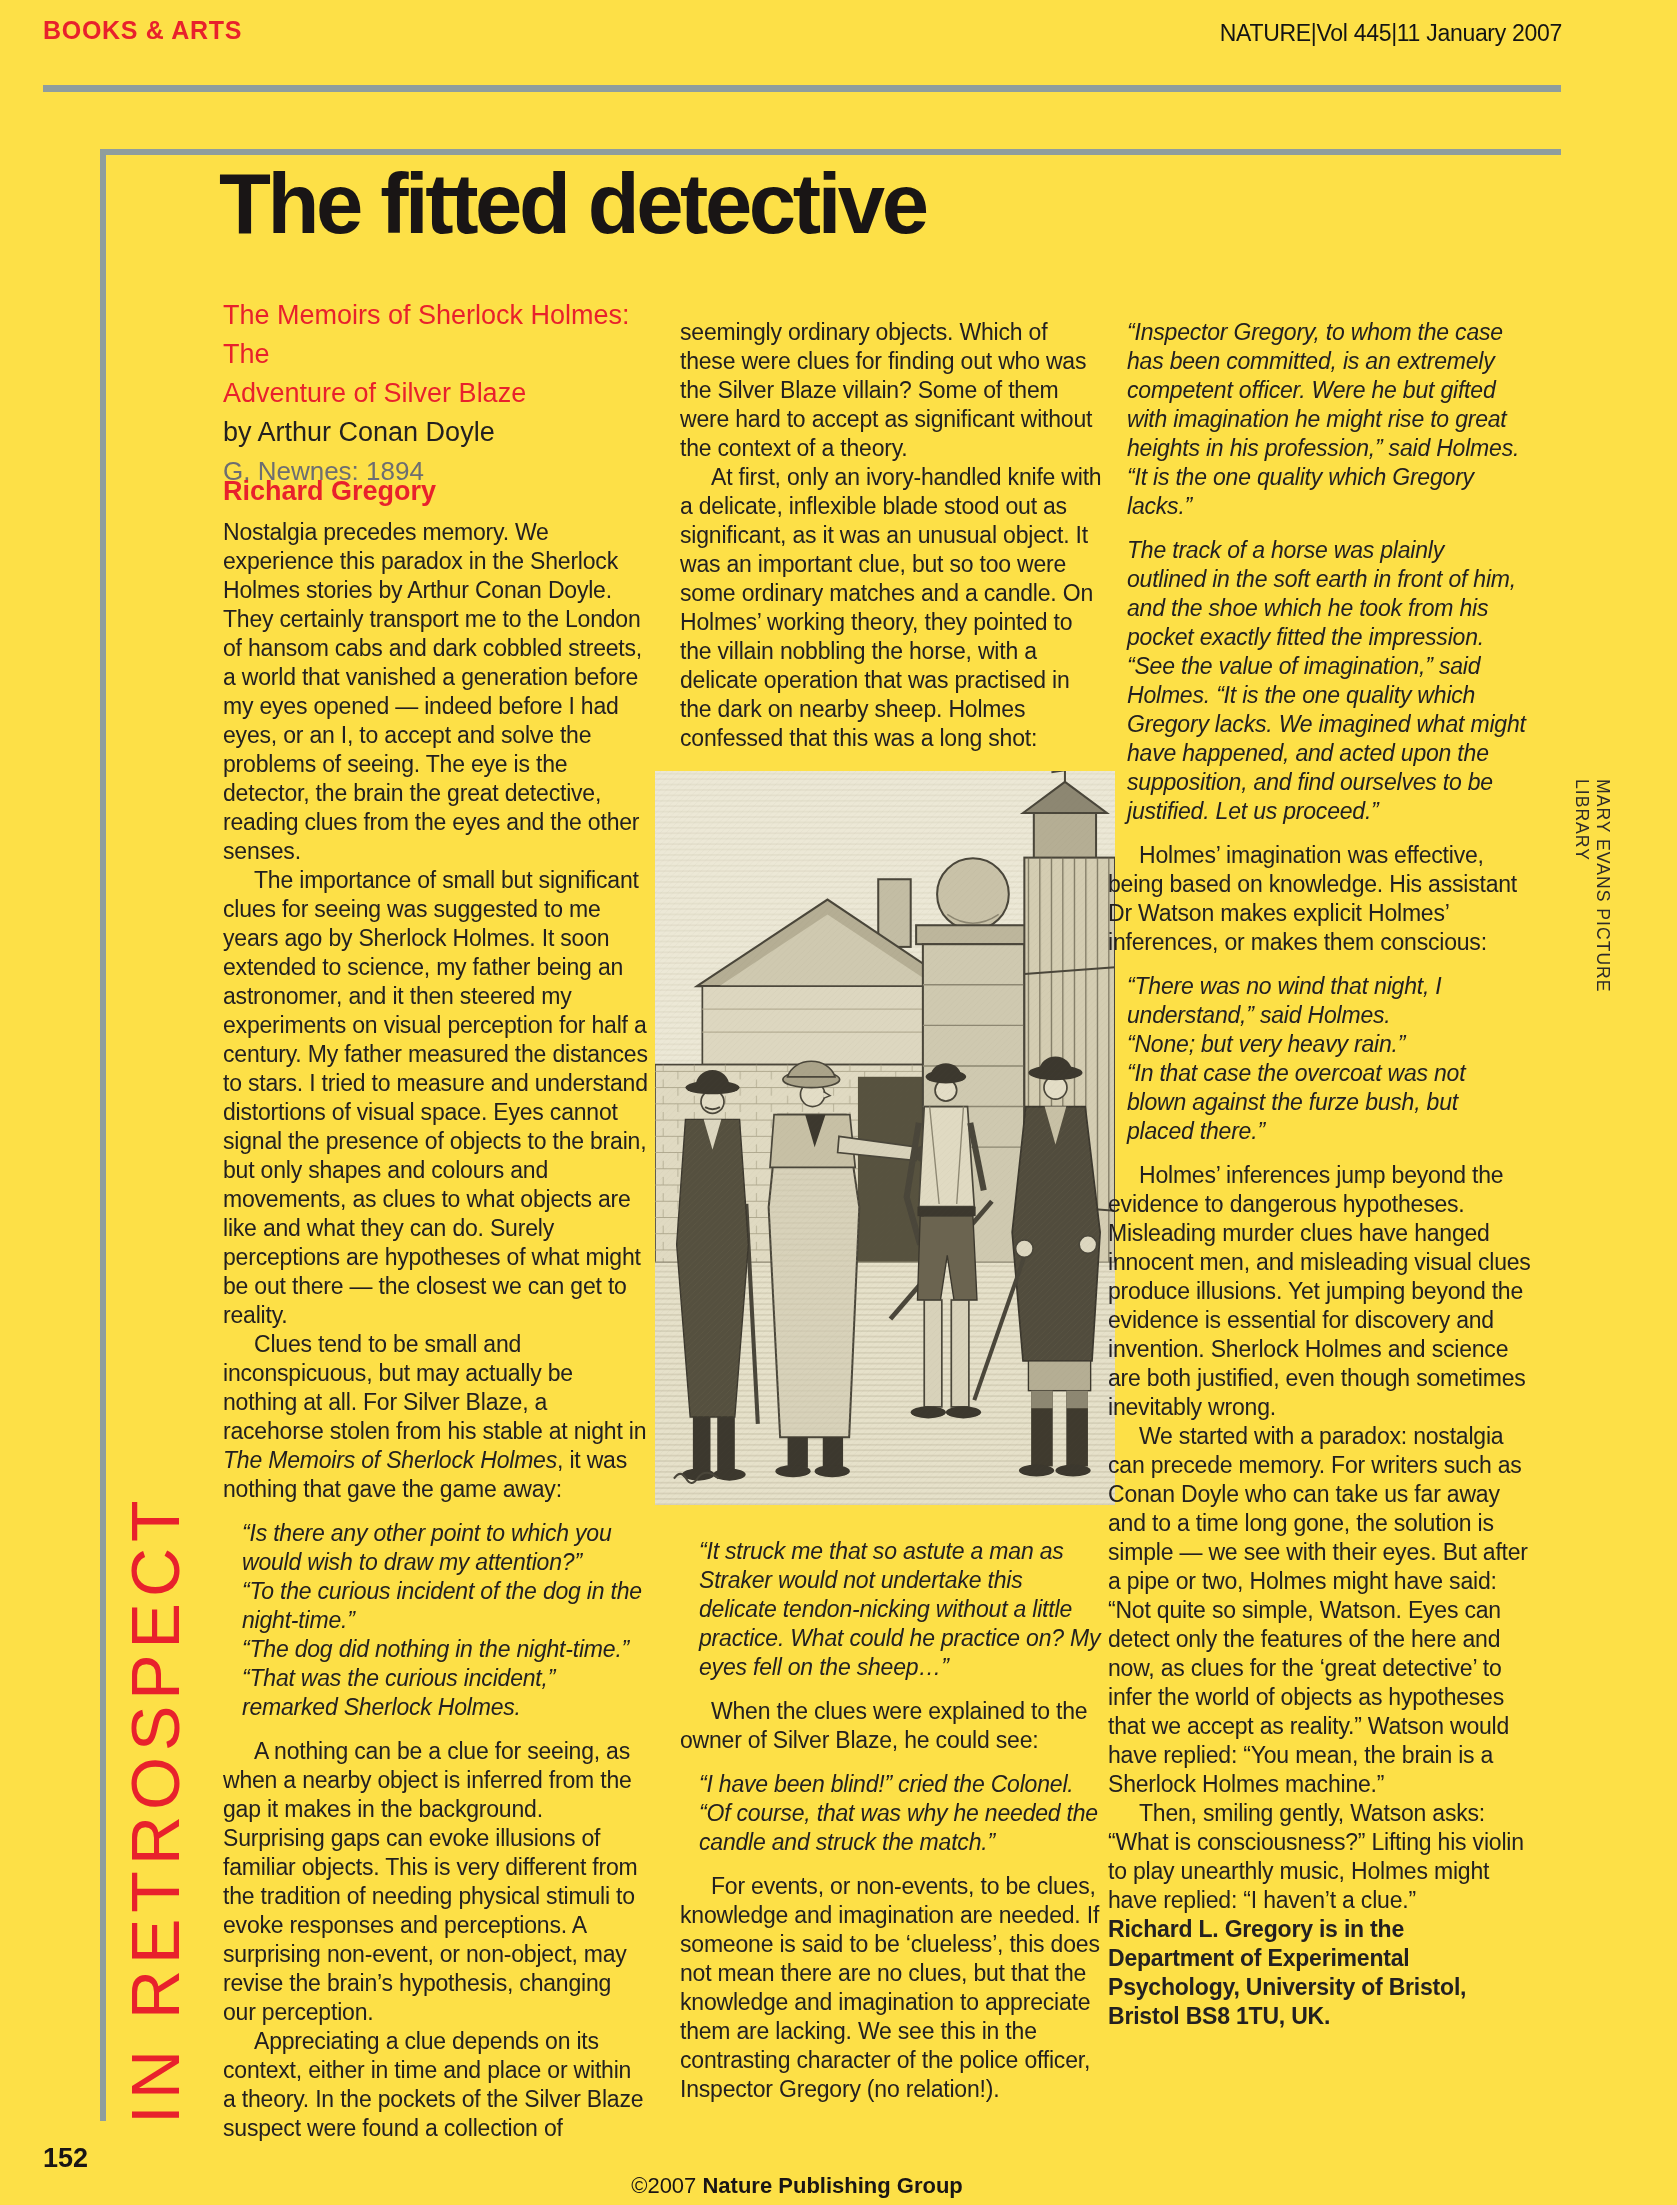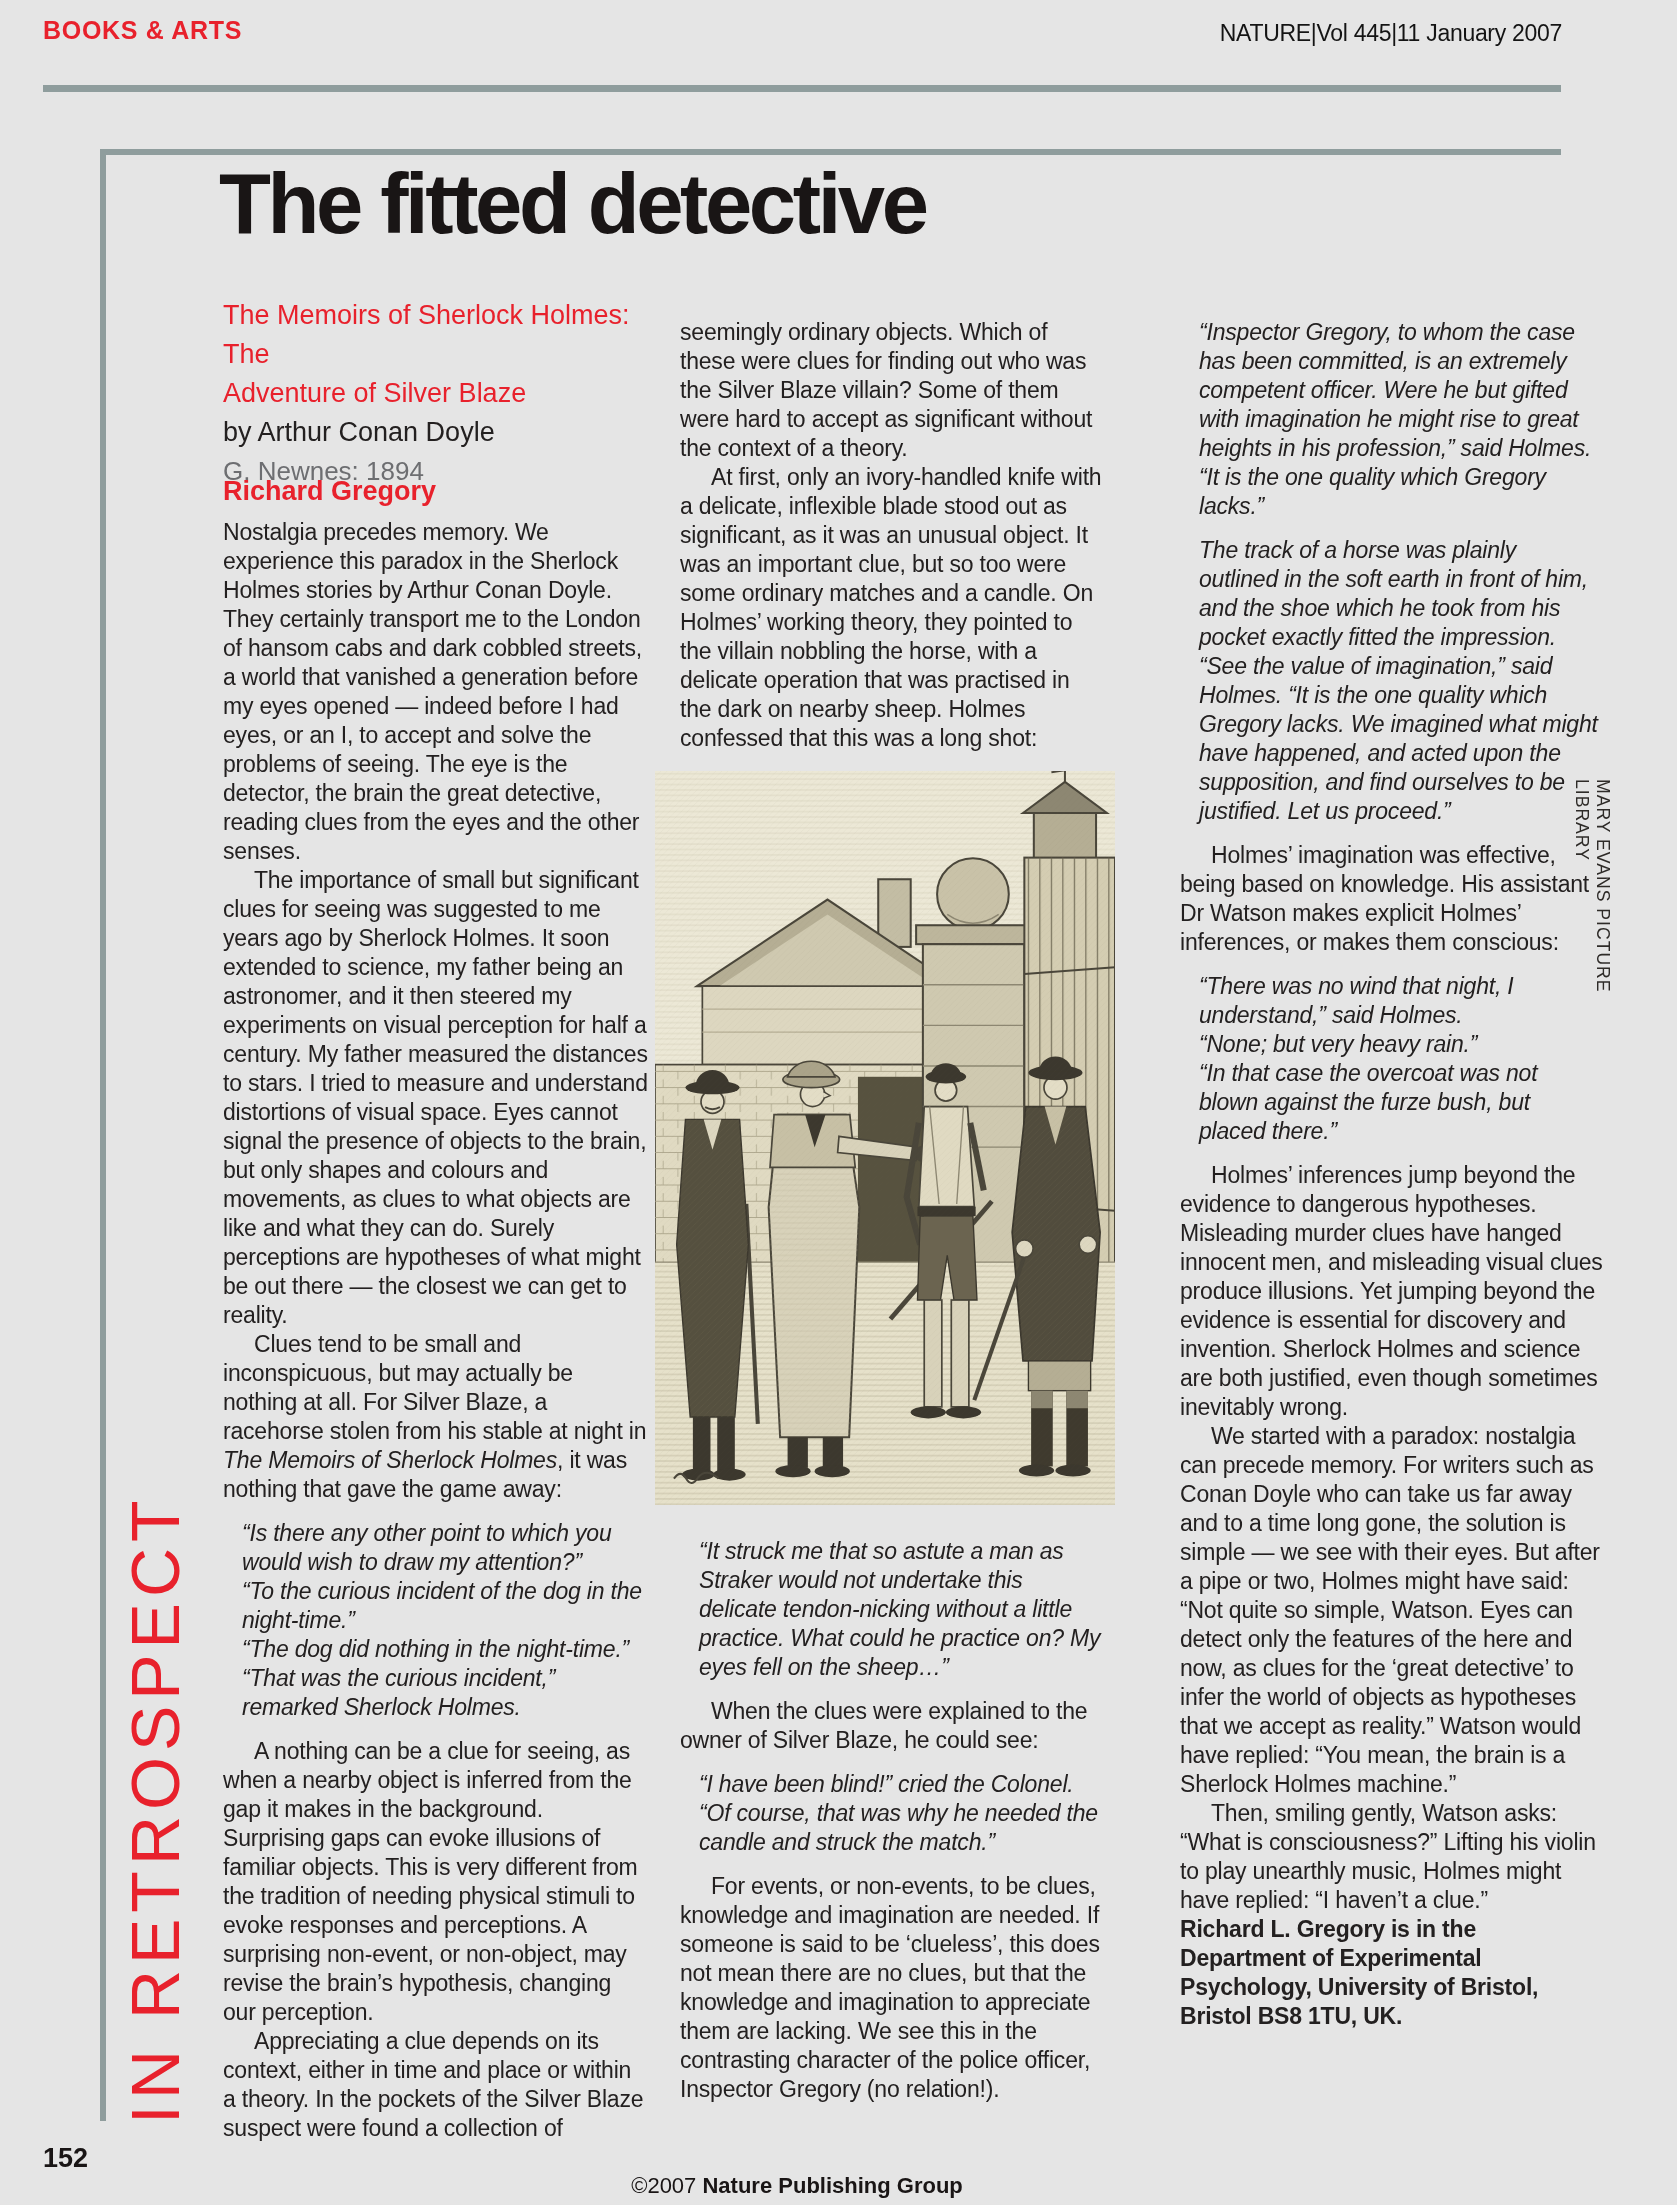--- a/index.html
+++ b/index.html
@@ -1,16 +1,16 @@
 <!DOCTYPE html>
 <html style="font-size:10.8px"><head>
 <meta charset="utf-8">
 <style>
   html,body{margin:0;padding:0;background:#ffffff;}
-  #page{position:relative;width:1678px;height:2205px;background:#e5e5e5;overflow:hidden;
+  #page{position:relative;width:1678px;height:2205px;background:#fde047;overflow:hidden;
         font-family:"Liberation Sans", sans-serif;color:#232020;}
   .abs{position:absolute;}
 
   
   #section-head{left:43px;top:16px;font-size:25px;font-weight:bold;letter-spacing:0.7px;color:#e8212c;}
   #masthead{top:20px;right:116px;font-size:23px;color:#141414;letter-spacing:-0.3px;}
   #head-rule{left:43px;top:85px;width:1518px;height:7.4px;background:#8f9d9d;}
 
   
   #frame-top{left:100px;top:149px;width:1461px;height:6px;background:#8f9d9d;}
@@ -20,21 +20,21 @@
   #title{left:219px;top:161px;font-size:85px;font-weight:bold;letter-spacing:-3.4px;color:#191515;line-height:1;}
   #bookinfo{left:223px;top:296px;width:433px;font-size:27px;line-height:39px;}
   .booktitle{color:#e8212c;font-weight:normal;}
   #book-pub{color:#6d6e71;font-size:26px;}
   #reviewer{left:223px;top:476px;font-size:27px;font-weight:bold;color:#e8212c;}
 
   
   .col{position:absolute;font-size:23px;line-height:29px;letter-spacing:-0.2px;color:#232020;}
   #col1{left:223px;top:518px;width:426px;}
   #col2{left:680px;top:318px;width:426px;}
-  #col3{left:1180px;top:318px;width:425px;}
+  #col3{left:1108px;top:318px;width:425px;}
   .col p{margin:0;}
   p.ind{text-indent:31px;}
   p.quote{font-style:italic;margin-left:19px;margin-right:4px;}
   p.qgap{margin-top:15px;}
   p.agap{margin-top:15px;}
   .em{font-style:italic;text-align:center;}
   #signoff{font-weight:bold;}
 
   
   #illustration{position:relative;left:-25px;width:460px;height:734px;margin:17.6px 0 32px 0;}

